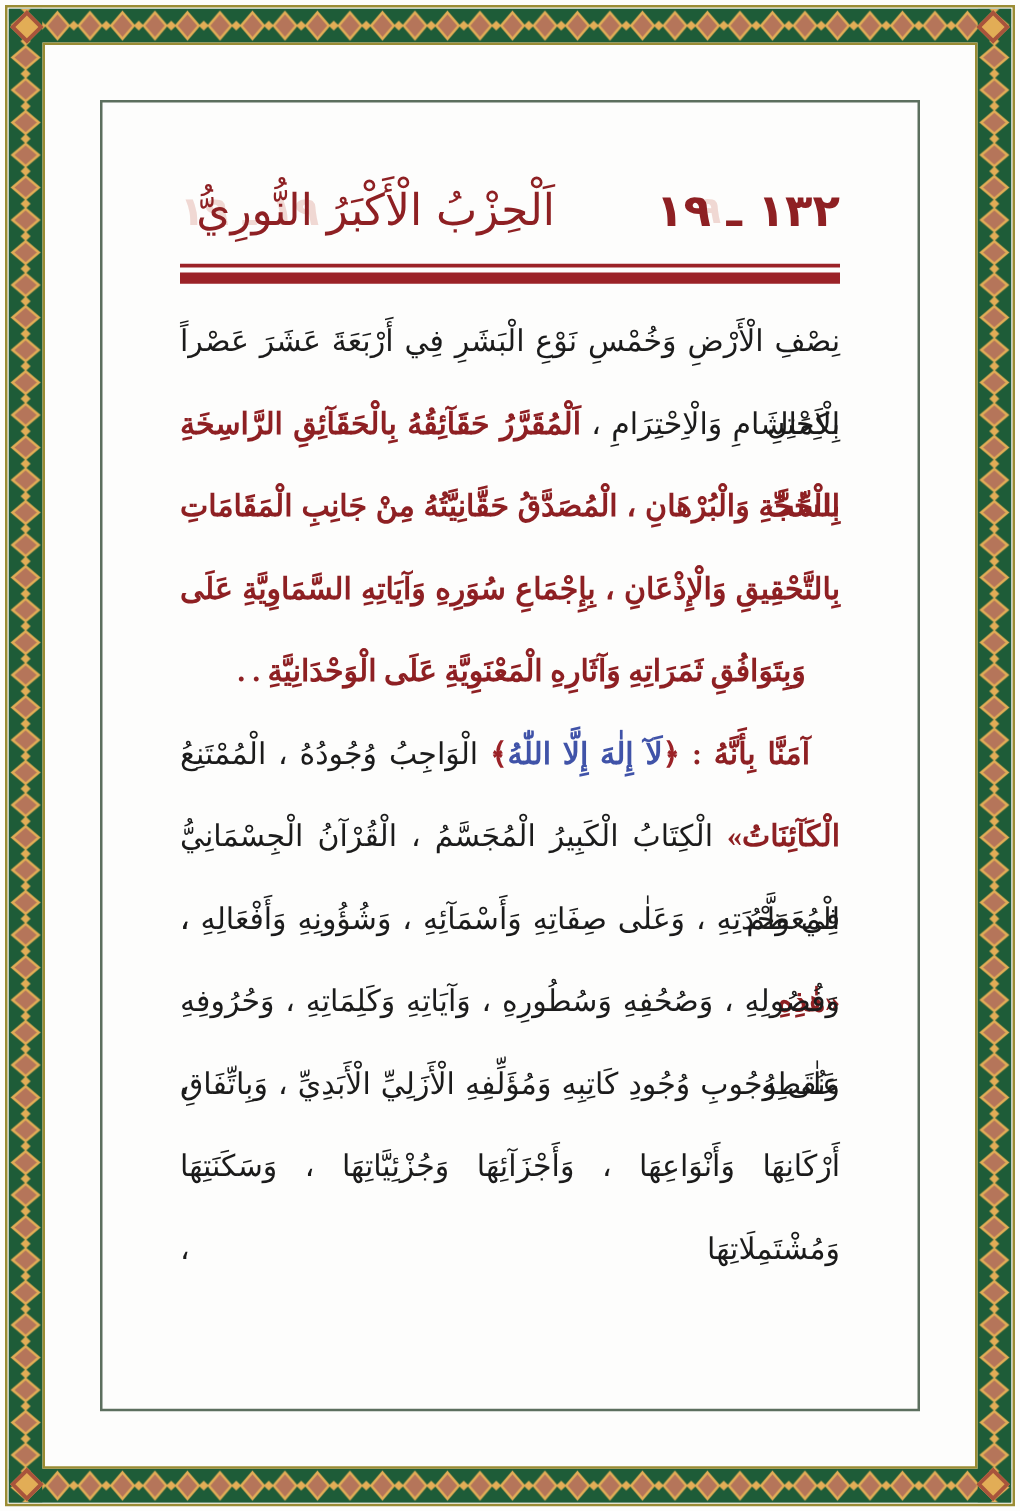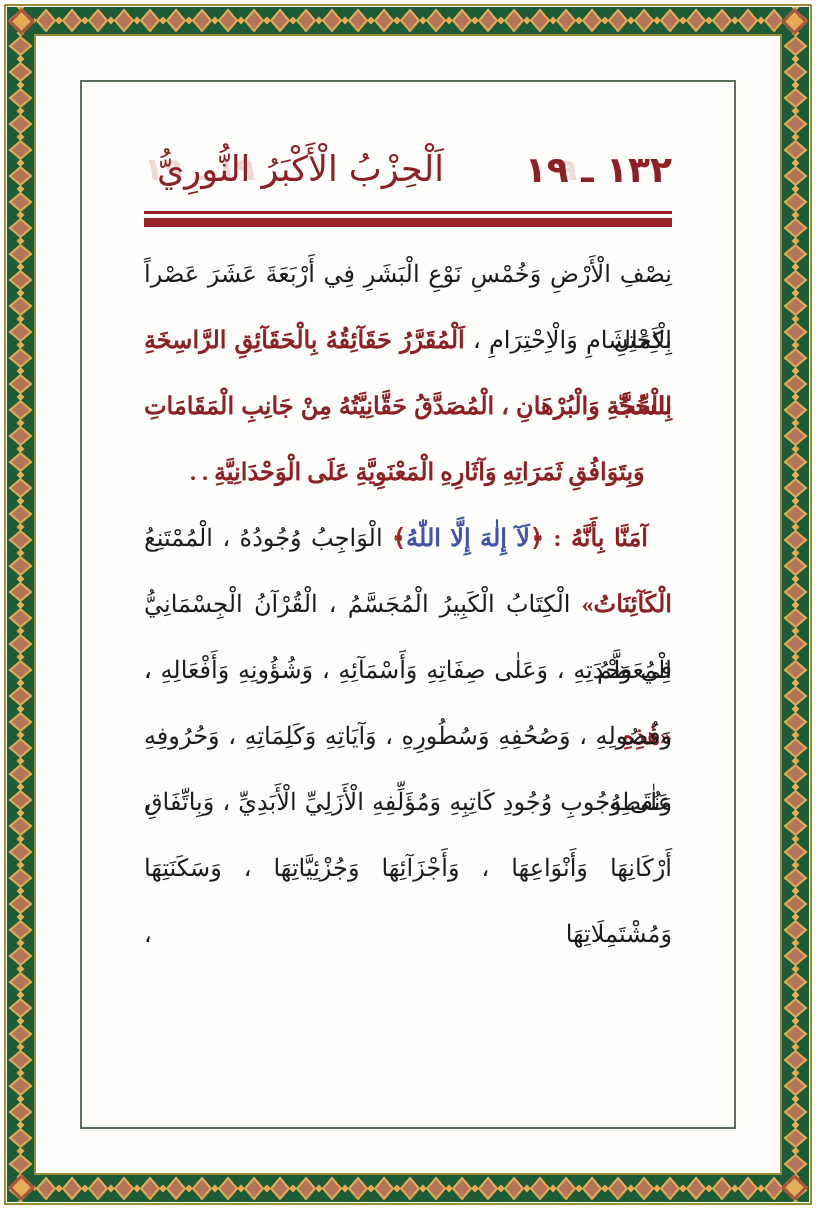--- a/index.html
+++ b/index.html
@@ -110,20 +110,21 @@
         <div class="separator">
           <div class="sep-thin"></div>
           <div class="sep-gap"></div>
           <div class="sep-thick"></div>
         </div>
 
         <div class="body-text">
             <div class="line"><span class="seg-black">نِصْفِ الْأَرْضِ وَخُمْسِ نَوْعِ الْبَشَرِ فِي أَرْبَعَةَ عَشَرَ عَصْراً بِكَمَالِ</span></div>
             <div class="line"><span class="seg-black">الْاِحْتِشَامِ وَالْاِحْتِرَامِ ، </span><span class="seg-red">اَلْمُقَرَّرُ حَقَآئِقُهُ بِالْحَقَآئِقِ الرَّاسِخَةِ السِّتِّ</span></div>
             <div class="line"><span class="seg-red">بِالْحُجَّةِ وَالْبُرْهَانِ ، الْمُصَدَّقُ حَقَّانِيَّتُهُ مِنْ جَانِبِ الْمَقَامَاتِ</span></div>
+            <div class="line"><span class="seg-red">بِالتَّحْقِيقِ وَالْإِذْعَانِ ، بِإِجْمَاعِ سُوَرِهِ وَآيَاتِهِ السَّمَاوِيَّةِ عَلَى</span></div>
             <div class="line variant-flush-left"><span class="seg-red">وَبِتَوَافُقِ ثَمَرَاتِهِ وَآثَارِهِ الْمَعْنَوِيَّةِ عَلَى الْوَحْدَانِيَّةِ . .</span></div>
             <div class="line variant-indent-start"><span class="seg-red">آمَنَّا بِأَنَّهُ : </span><span class="seg-bracket">﴿</span><span class="seg-blue">لَآ إِلٰهَ إِلَّا اللّٰهُ</span><span class="seg-bracket">﴾</span><span class="seg-black"> الْوَاجِبُ وُجُودُهُ ، الْمُمْتَنِعُ</span></div>
             <div class="line"><span class="seg-red">الْكَآئِنَاتُ» </span><span class="seg-black">الْكِتَابُ الْكَبِيرُ الْمُجَسَّمُ ، الْقُرْآنُ الْجِسْمَانِيُّ الْمُعَظَّمُ ،</span></div>
             <div class="line"><span class="seg-black">فِي وَحْدَتِهِ ، وَعَلٰى صِفَاتِهِ وَأَسْمَآئِهِ ، وَشُؤُونِهِ وَأَفْعَالِهِ ، </span><span class="seg-red">«هٰذِهِ</span></div>
             <div class="line"><span class="seg-black">وَفُصُولِهِ ، وَصُحُفِهِ وَسُطُورِهِ ، وَآيَاتِهِ وَكَلِمَاتِهِ ، وَحُرُوفِهِ وَنُقَطِهِ ،</span></div>
             <div class="line"><span class="seg-black">عَلٰى وُجُوبِ وُجُودِ كَاتِبِهِ وَمُؤَلِّفِهِ الْأَزَلِيِّ الْأَبَدِيِّ ، وَبِاتِّفَاقِ</span></div>
             <div class="line"><span class="seg-black">أَرْكَانِهَا وَأَنْوَاعِهَا ، وَأَجْزَآئِهَا وَجُزْئِيَّاتِهَا ، وَسَكَنَتِهَا وَمُشْتَمِلَاتِهَا ،</span></div>
           </div>
 
       </div>

